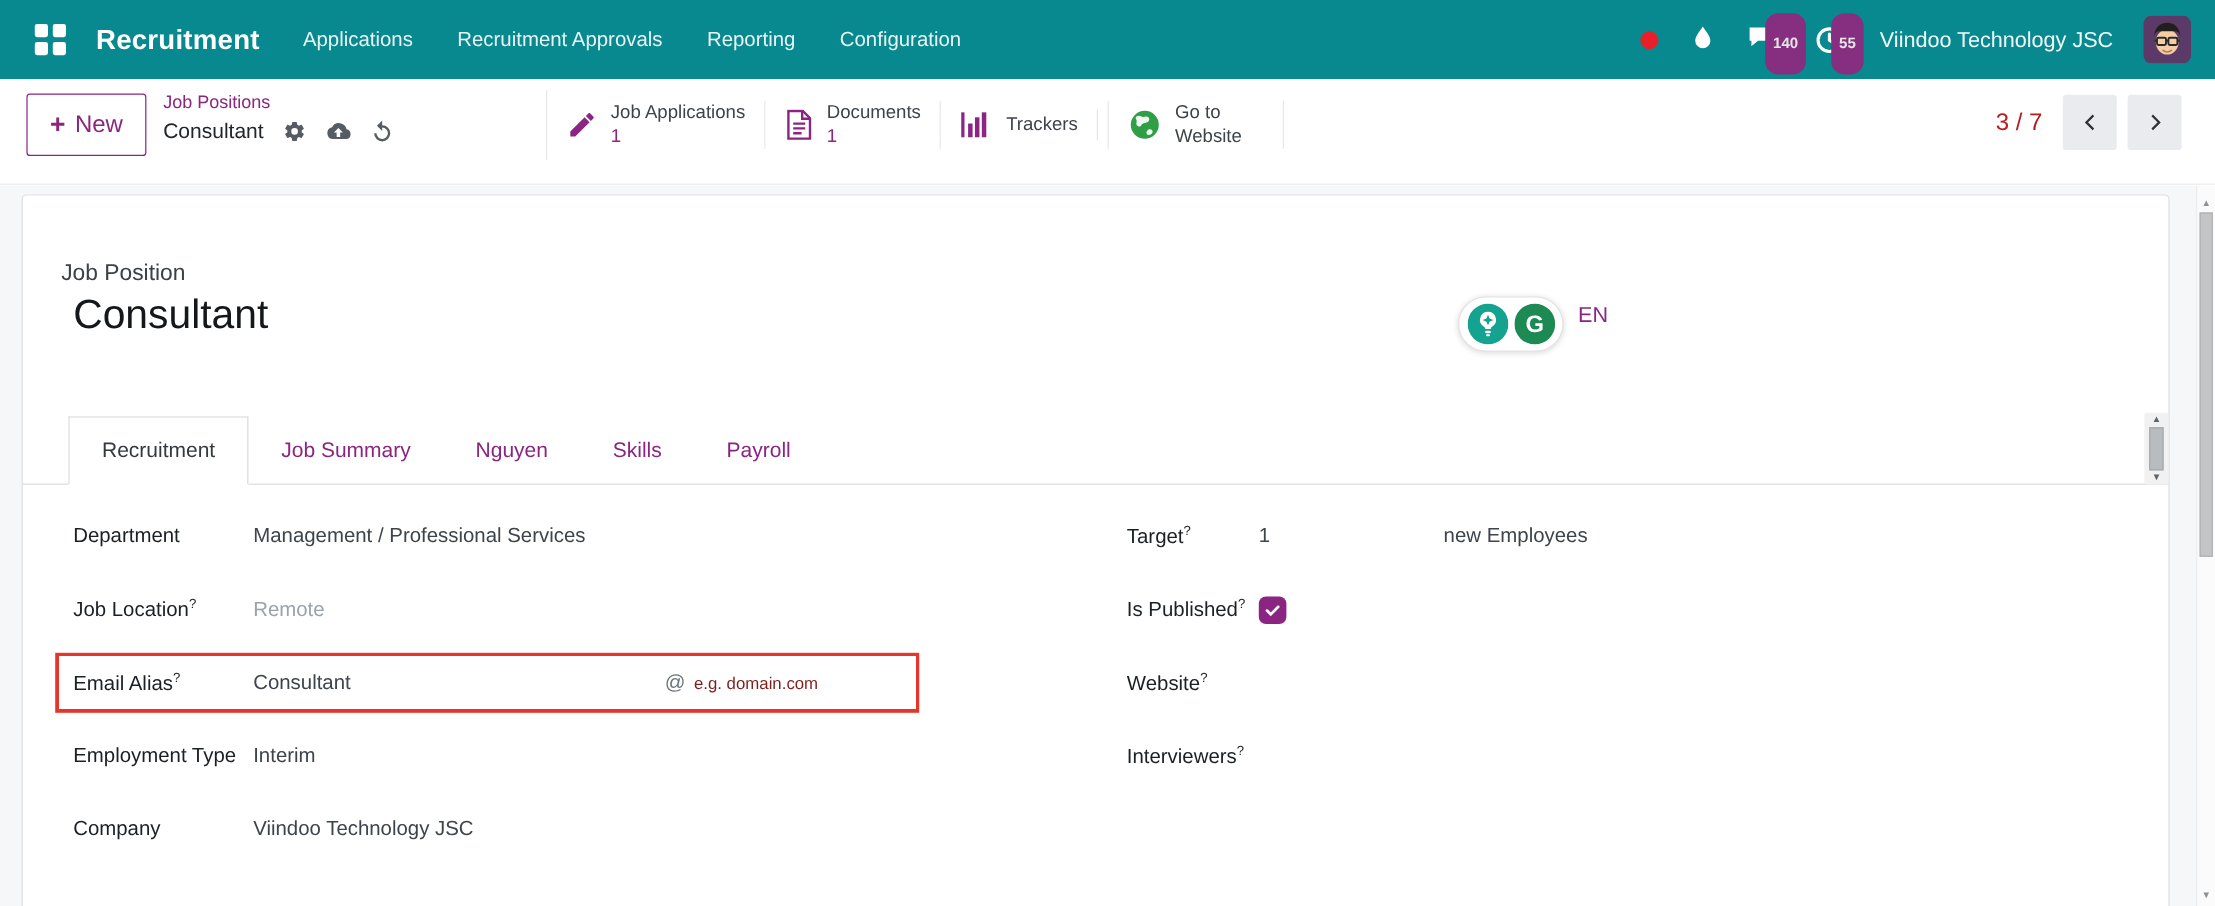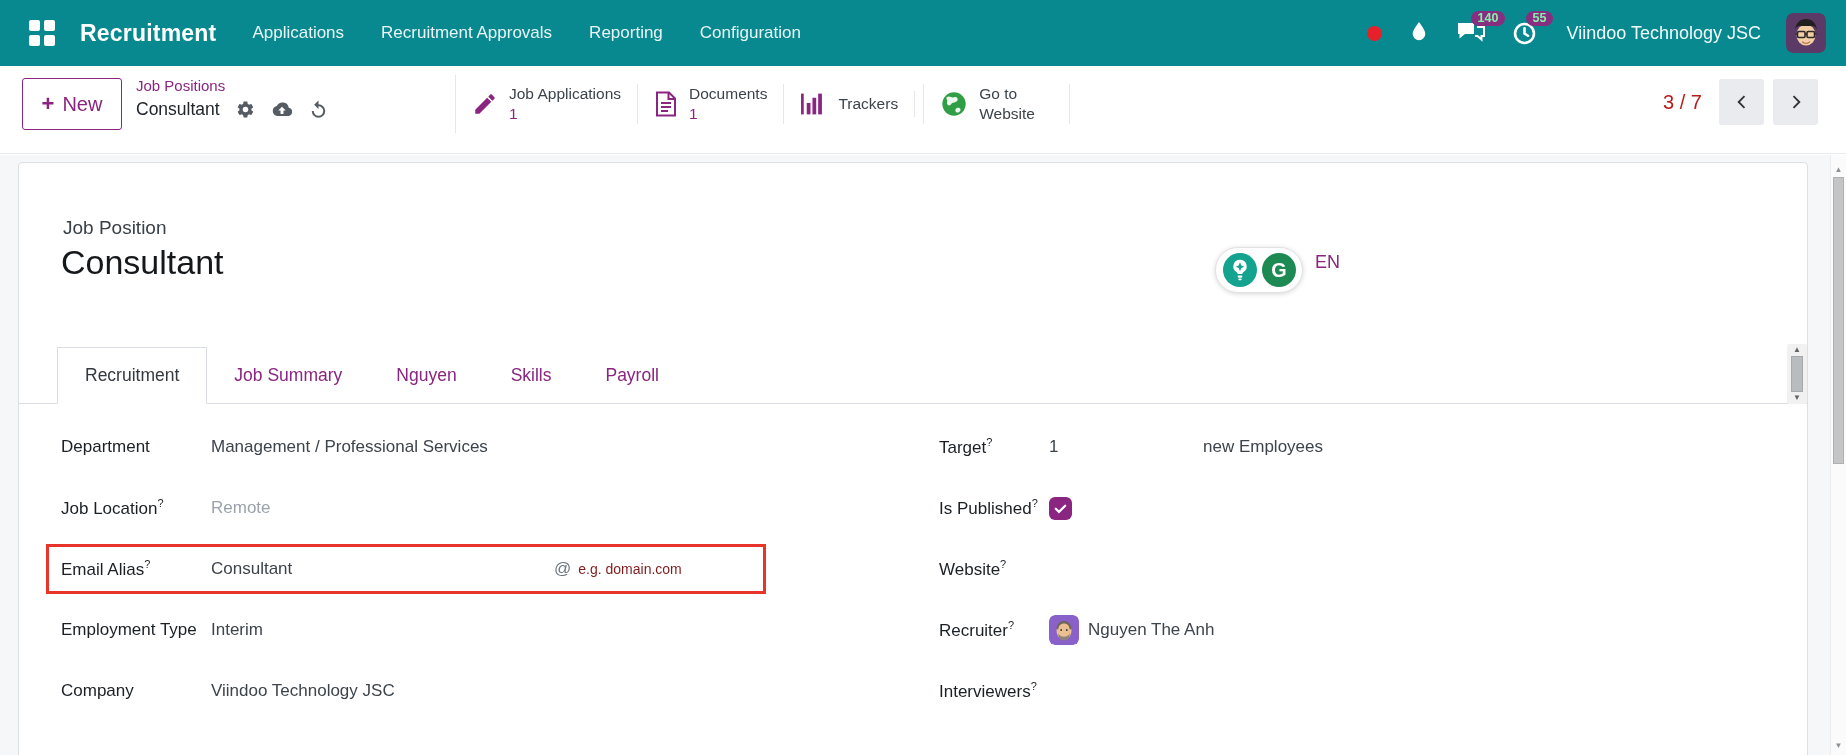--- a/index.html
+++ b/index.html
@@ -15,22 +15,22 @@
   .topbar { position:absolute; top:0; left:0; right:0; height:66px; background:#07898f;
             display:flex; align-items:center; padding:0 20px; color:#fff; }
   .apps-btn { width:28px; height:28px; margin:0 24px 0 8px; display:flex; align-items:center; justify-content:center; cursor:pointer; }
   .apps-grid { display:grid; grid-template-columns:11px 11px; grid-template-rows:11px 11px; gap:4px; }
   .apps-grid i { background:#fff; border-radius:2px; }
   .brand { font-size:23px; font-weight:600; margin-right:36px; letter-spacing:.2px; cursor:pointer; }
   .menu-item { font-size:17px; color:#e9f5f5; margin-right:37px; cursor:pointer; white-space:nowrap; }
   .topbar-right { margin-left:auto; display:flex; align-items:center; gap:25px; }
   .red-dot { width:15px; height:15px; border-radius:50%; background:#e8202a; cursor:pointer; }
   .sysicon { position:relative; cursor:pointer; }
-  .badge { position:absolute; top:-9px; left:15px; background:#862e80; color:#86efac;
-           font-size:12.5px; font-weight:600; padding:0 7px; border-radius:11px; line-height:1.2; }
+  .badge { position:absolute; top:-9px; left:15px; background:#862e80; color:#e5e5e5;
+           font-size:12.5px; font-weight:600; padding:18px 7px; border-radius:11px; line-height:1.2; }
   .company-menu { font-size:18px; color:#f2fbfb; cursor:pointer; white-space:nowrap; margin-left:4px; }
   .avatar40 { width:40px; height:40px; border-radius:7px; overflow:hidden; cursor:pointer; }
 
   
   .controlbar { position:absolute; top:66px; left:0; right:0; height:88px; background:#fff;
                 border-bottom:1px solid #e8eaec; }
   .new-btn { position:absolute; left:22px; top:12px; width:100px; height:52px; background:#fff;
              border:1px solid #8a2581; border-radius:3px; color:#8a2581; font-size:20px;
              display:flex; align-items:center; justify-content:center; gap:8px; cursor:pointer; }
   .new-plus { font-size:22px; font-weight:700; line-height:1; }
@@ -51,21 +51,21 @@
   .stat-value:empty { display:none; }
   .pager { position:absolute; right:28px; top:13px; display:flex; align-items:center; gap:9px; }
   .pager-text { font-size:20px; color:#b91c1c; margin-right:8px; }
   .pager-btn { width:45px; height:46px; background:#e9ebee; border-radius:3px;
                display:flex; align-items:center; justify-content:center; cursor:pointer; }
 
   
   .page { position:absolute; top:155px; left:0; right:0; bottom:0; background:#f6f7f8; }
   .card { position:absolute; left:18px; top:7px; width:1790px; bottom:-4px; background:#fff;
           border:1px solid #dcdfe3; border-radius:4px 4px 0 0; }
-  .record-label { position:absolute; left:44px; top:54px; font-size:19px; color:#3a4148; }
+  .record-label { position:absolute; left:32px; top:54px; font-size:19px; color:#3a4148; }
   .record-name { position:absolute; left:42px; top:80px; font-size:34px; color:#15181b; font-weight:400; }
   .gram-pill { position:absolute; left:1196px; top:84px; width:88px; height:46px; background:#fff;
                border:1px solid #e2e2e2; border-radius:23px; box-shadow:0 1px 5px rgba(0,0,0,.16);
                display:flex; align-items:center; justify-content:center; gap:5px; }
   .gram-pill svg { cursor:pointer; }
   .lang-btn { position:absolute; left:1296px; top:89px; font-size:18px; font-weight:500; color:#8a2581; cursor:pointer; }
 
   .tabs { position:absolute; left:0; right:0; top:184px; height:57px; display:flex;
           padding-left:38px; border-bottom:1px solid #d9dce0; }
   .tab { display:flex; align-items:center; padding:0 27px; font-size:17.5px; color:#8a2581; cursor:pointer; }
@@ -323,34 +323,20 @@
           <svg width="15" height="15" viewBox="0 0 24 24">
               <path d="M4.5 12.5l5 5 10-10" fill="none" stroke="#fff" stroke-width="3.6" stroke-linecap="round"></path>
             </svg>
         </span>
       </div>
       <div class="frow">
         <span class="flabel"><span>Website</span><sup>?</sup></span>
         <span class="fvalue empty-field"></span>
       </div>
       <div class="frow">
-        <span class="flabel"><span>Recruiter</span><sup>?</sup></span>
-        <span class="rec-avatar">
-          <svg viewBox="0 0 30 30" width="30" height="30">
-            <rect width="30" height="30" rx="6" fill="#8a61c9"></rect>
-            <ellipse cx="15" cy="16" rx="7.5" ry="8.5" fill="#ecbf93"></ellipse>
-            <path d="M7.5 14c.3-5.5 3.8-8 7.5-8s7.2 2.5 7.5 8l-1.8.4c-.2-4-2.7-6-5.7-6s-5.5 2-5.7 6z" fill="#6e655c"></path>
-            <path d="M9 18c.3 4.5 2.7 7.5 6 7.5s5.7-3 6-7.5c-1.2 2.6-3.2 3.7-6 3.7S10.2 20.6 9 18z" fill="#8d8377"></path>
-            <circle cx="12.2" cy="15" r=".95" fill="#3a3a3a"></circle>
-              <circle cx="17.8" cy="15" r=".95" fill="#3a3a3a"></circle>
-          </svg>
-        </span>
-        <span class="fvalue">Nguyen The Anh</span>
-      </div>
-      <div class="frow">
         <span class="flabel"><span>Interviewers</span><sup>?</sup></span>
         <span class="fvalue empty-field"></span>
       </div>
     </div>
 
     <div class="mini-scroll">
       <span class="mini-arrow">▲</span>
       <span class="mini-thumb"></span>
       <span class="mini-arrow">▼</span>
     </div>

